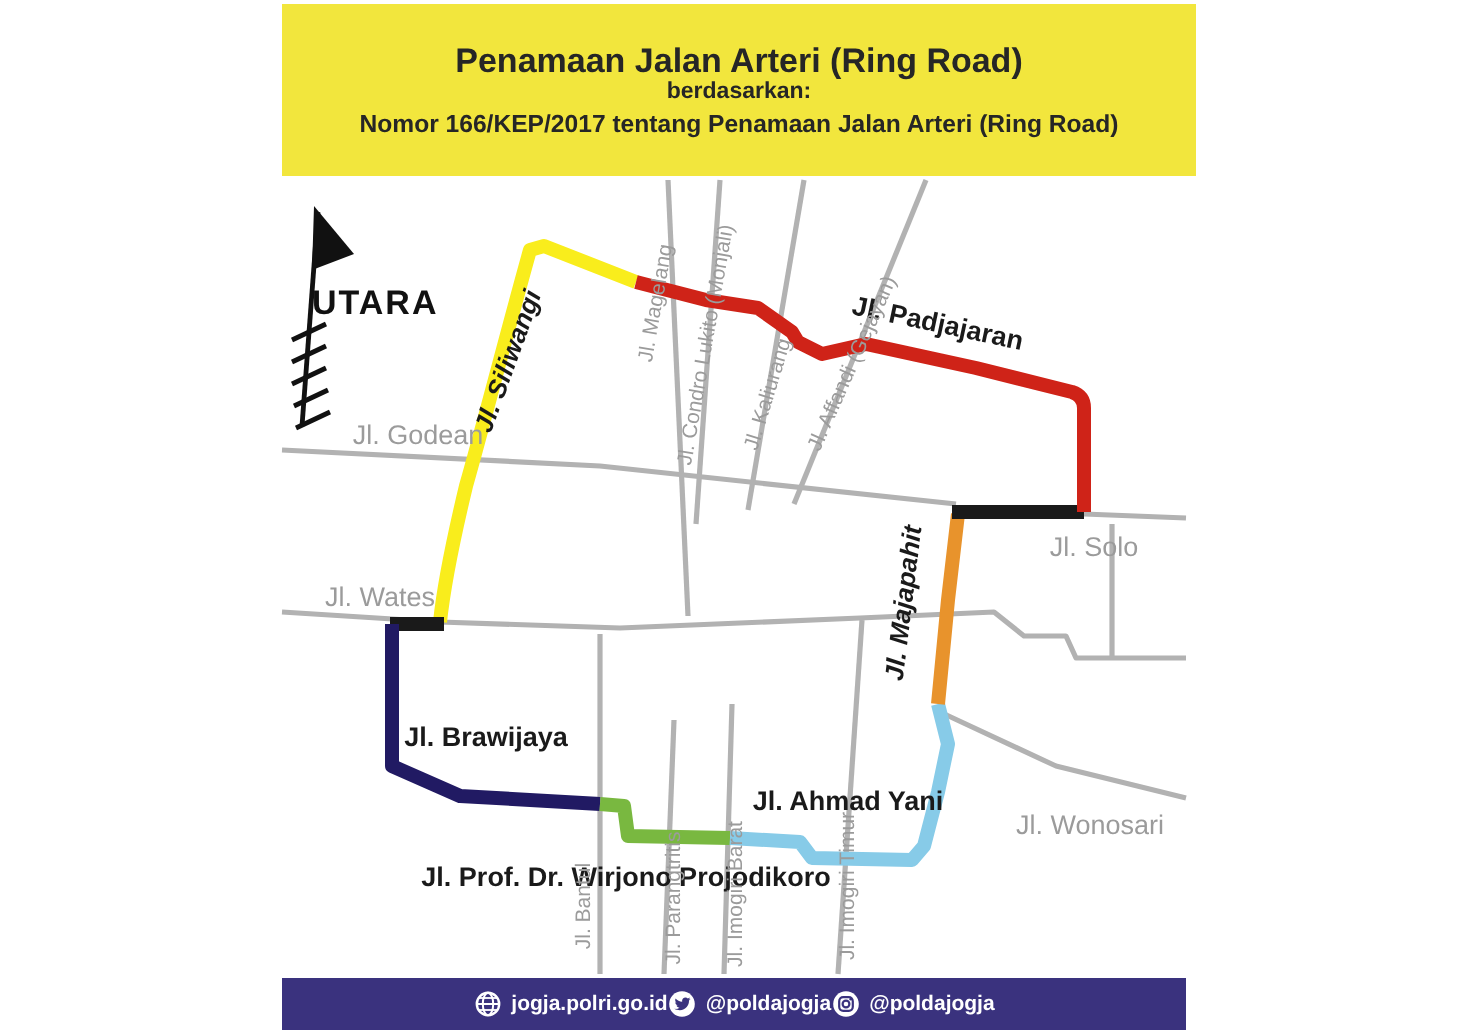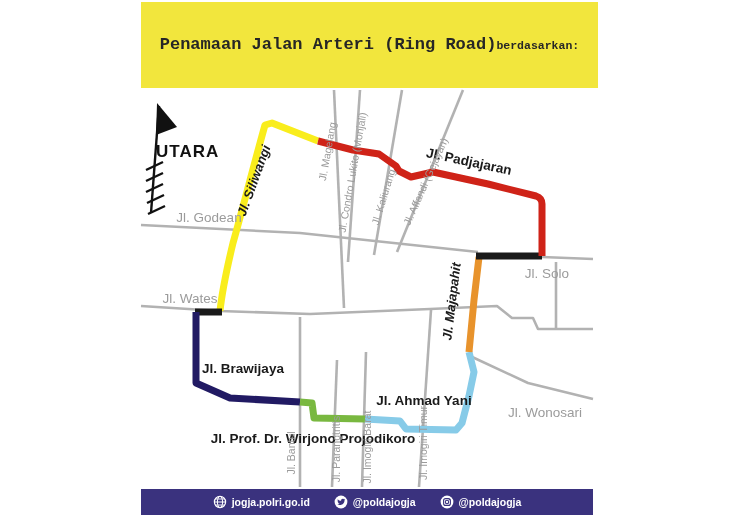--- a/index.html
+++ b/index.html
@@ -1,50 +1,51 @@
 <!DOCTYPE html>
 <html><head>
 <meta charset="utf-8">
 <style>
   html,body{margin:0;padding:0;background:#fff;}
   #canvas{position:relative;width:738px;height:515px;background:#fff;overflow:hidden;
           font-family:"Liberation Sans", sans-serif;}
   
   #header{position:absolute;left:141px;top:2px;width:457px;height:86px;
-          display:flex;flex-direction:row;align-items:center;justify-content:center;
-          text-align:center;color:#262626;font-family:Liberation Mono, monospace;}
+          display:flex;flex-direction:column;align-items:center;justify-content:center;
+          text-align:center;color:#262626;}
   #header .title{font-size:17px;font-weight:bold;line-height:1.15;}
   #header .based{font-size:11.5px;font-weight:bold;margin-top:0;}
   #header .line{font-size:12.3px;font-weight:bold;margin-top:3px;}
   
   #map{position:absolute;left:0;top:0;}
   .minor{fill:none;stroke:#b2b2b2;stroke-width:2.6px;stroke-linejoin:round;}
   .ring{fill:none;stroke-width:7px;stroke-linejoin:round;stroke-linecap:butt;}
   .lbl-black{fill:#1a1a1a;font-weight:bold;font-size:13.5px;}
   .lbl-black-rot{fill:#1a1a1a;font-weight:bold;font-style:italic;font-size:13px;}
   .lbl-gray{fill:#9b9b9b;font-size:13.5px;}
   .lbl-gray-rot{fill:#9b9b9b;font-size:10.5px;}
   .compass-stroke{stroke:#111;stroke-width:2.4px;fill:none;}
   .compass-fill{fill:#111;}
   .utara{fill:#111;font-size:17px;font-weight:bold;letter-spacing:1px;}
   
   #footer{position:absolute;left:141px;top:489px;width:452px;height:26px;
-          display:flex;align-items:center;justify-content:center;gap:24px;
+          display:flex;align-items:center;justify-content:center;
           color:#fff;font-size:10.5px;font-weight:bold;}
   .f-item{display:flex;align-items:center;gap:5px;}
   .f-item svg{display:block;}
 </style>
 </head>
 <body>
 
 <div id="canvas">
 
   <div id="header" style="background:#f2e63d;">
     <div class="title">Penamaan Jalan Arteri (Ring Road)</div>
     <div class="based">berdasarkan:</div>
+    <div class="line">Nomor 166/KEP/2017 tentang Penamaan Jalan Arteri (Ring Road)</div>
   </div>
 
   <svg id="map" width="738" height="515" viewBox="0 0 738 515">
 
     <path class="minor" d="M141,225 L300,233 L478,252"></path>
     <path class="minor" d="M141,306 L220,311 L310,314 L430,309 L497,306 L512,318 L533,318 L538,329 L593,329"></path>
     <path class="minor" d="M542,257 L593,259"></path>
     <path class="minor" d="M556,262 L556,329"></path>
     <path class="minor" d="M470,356 L528,383 L593,399"></path>
     <path class="minor" d="M334,90 L344,308"></path>

